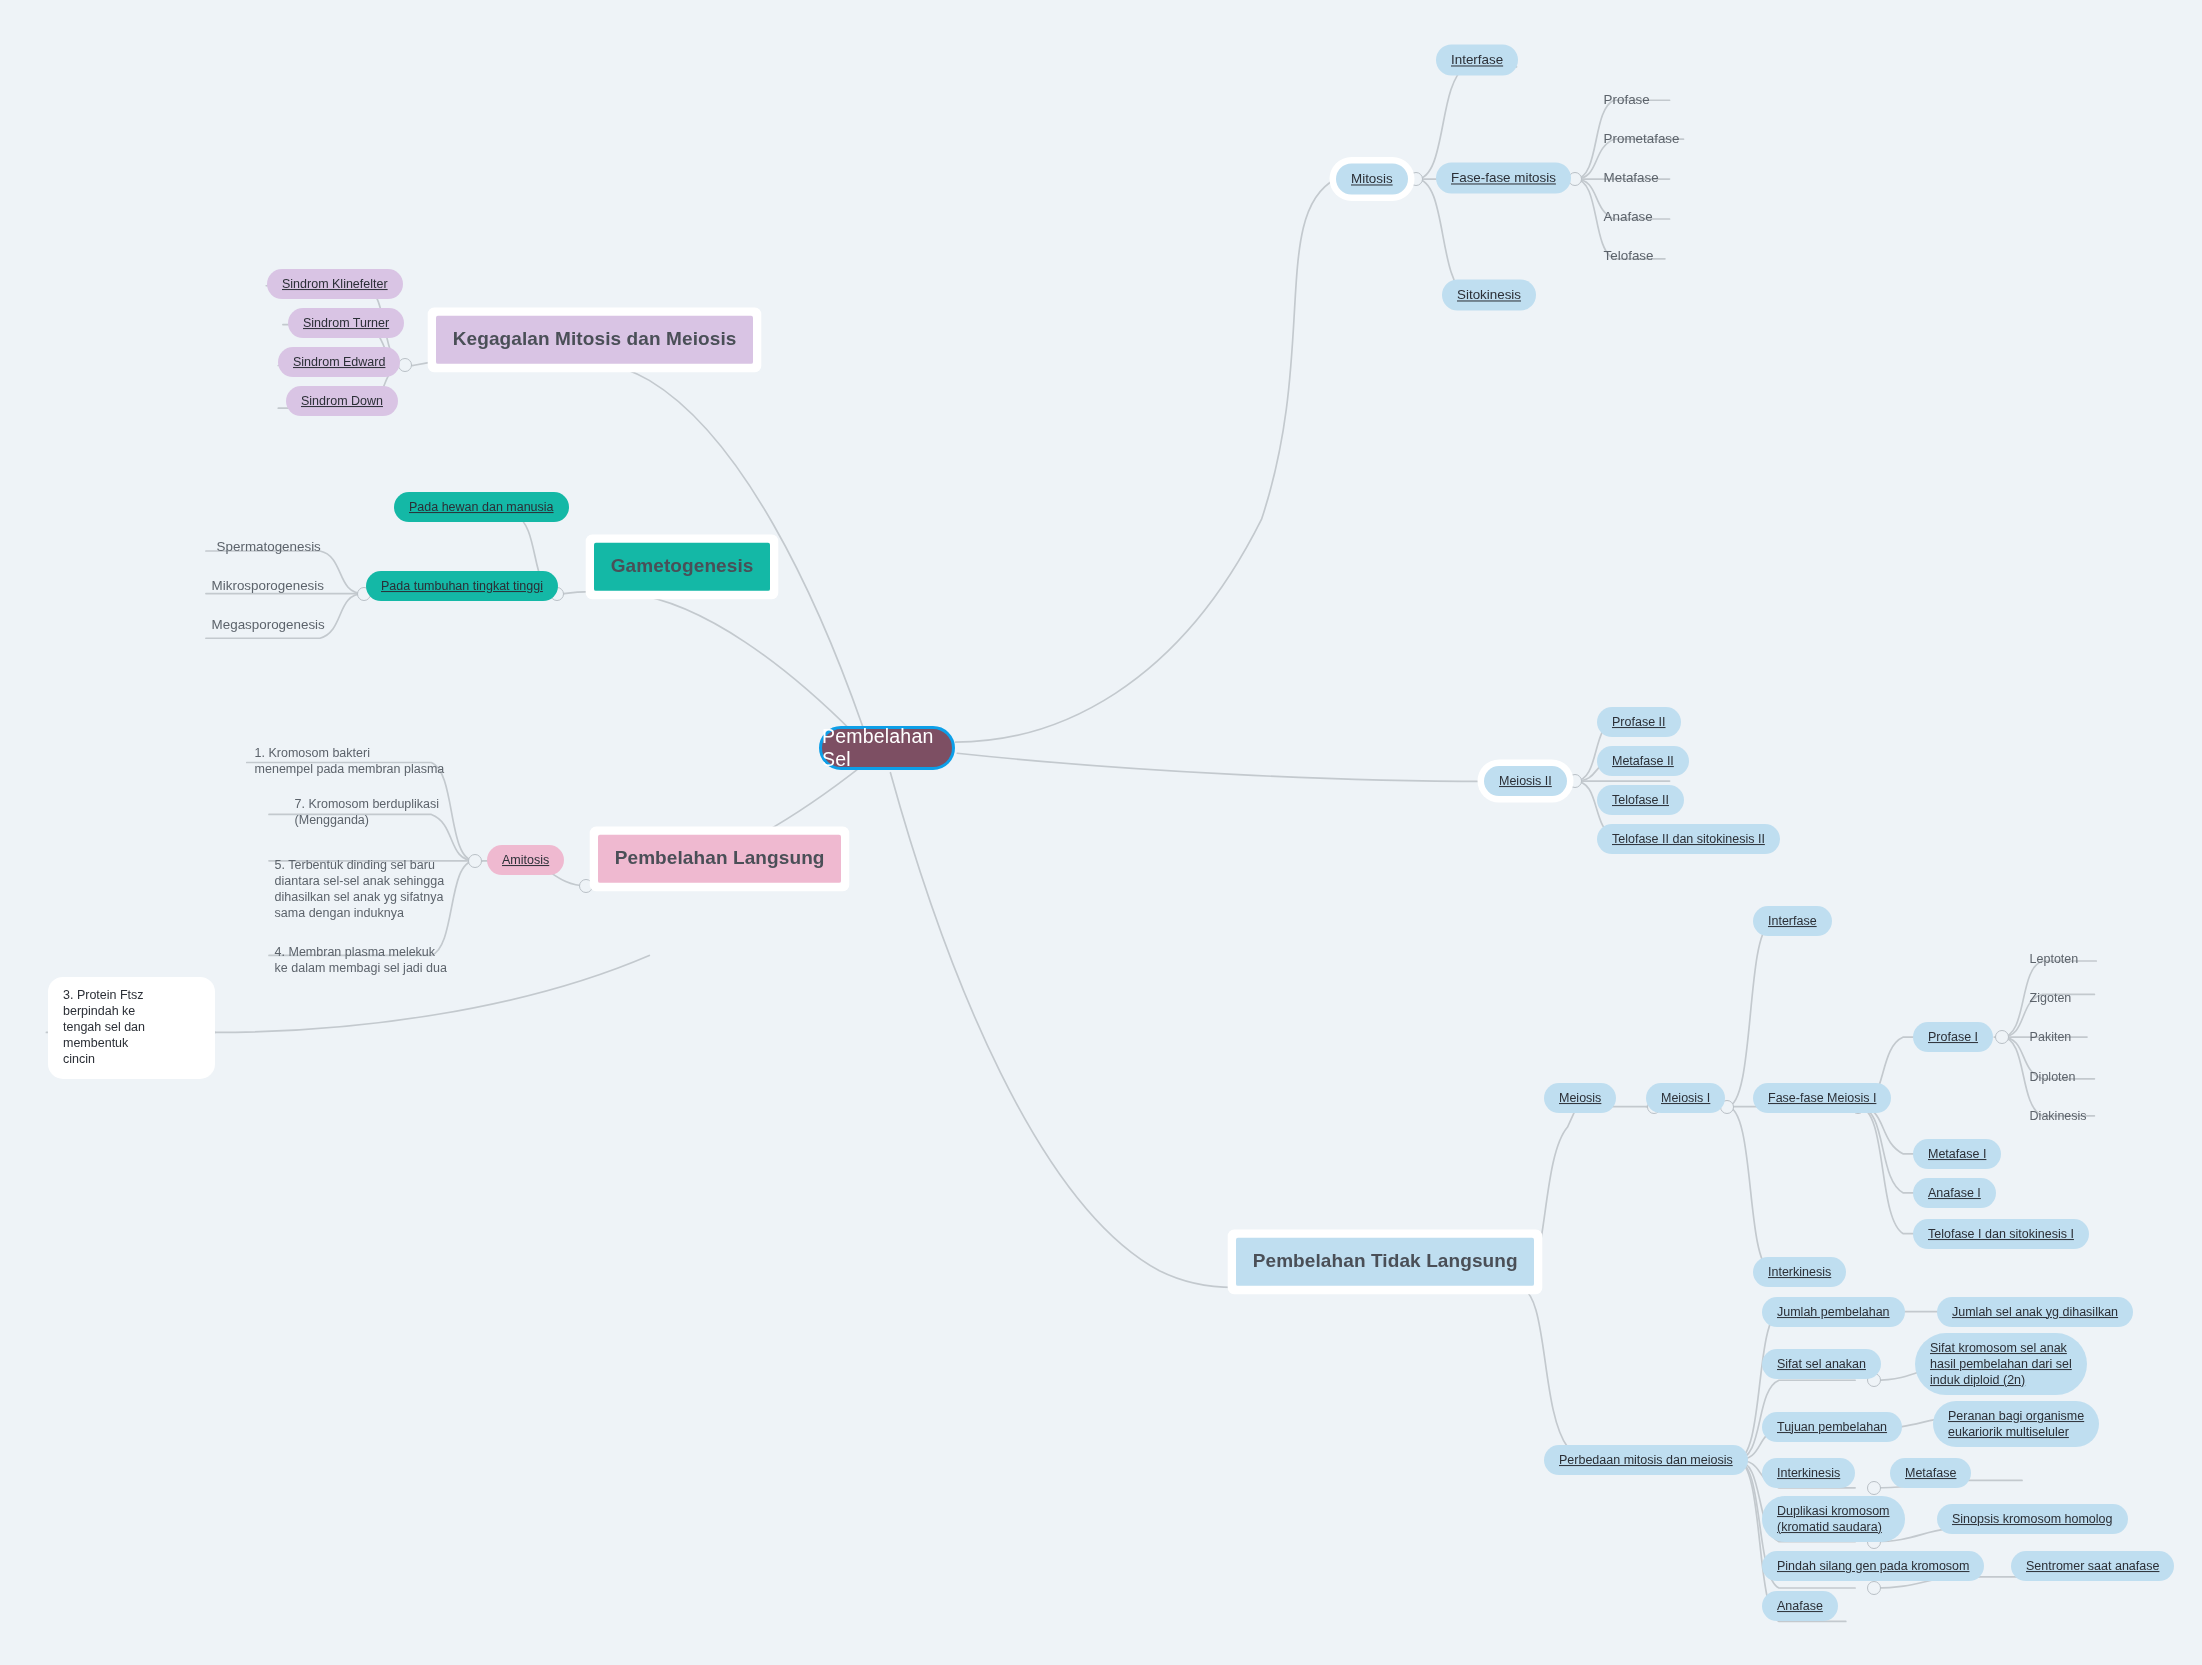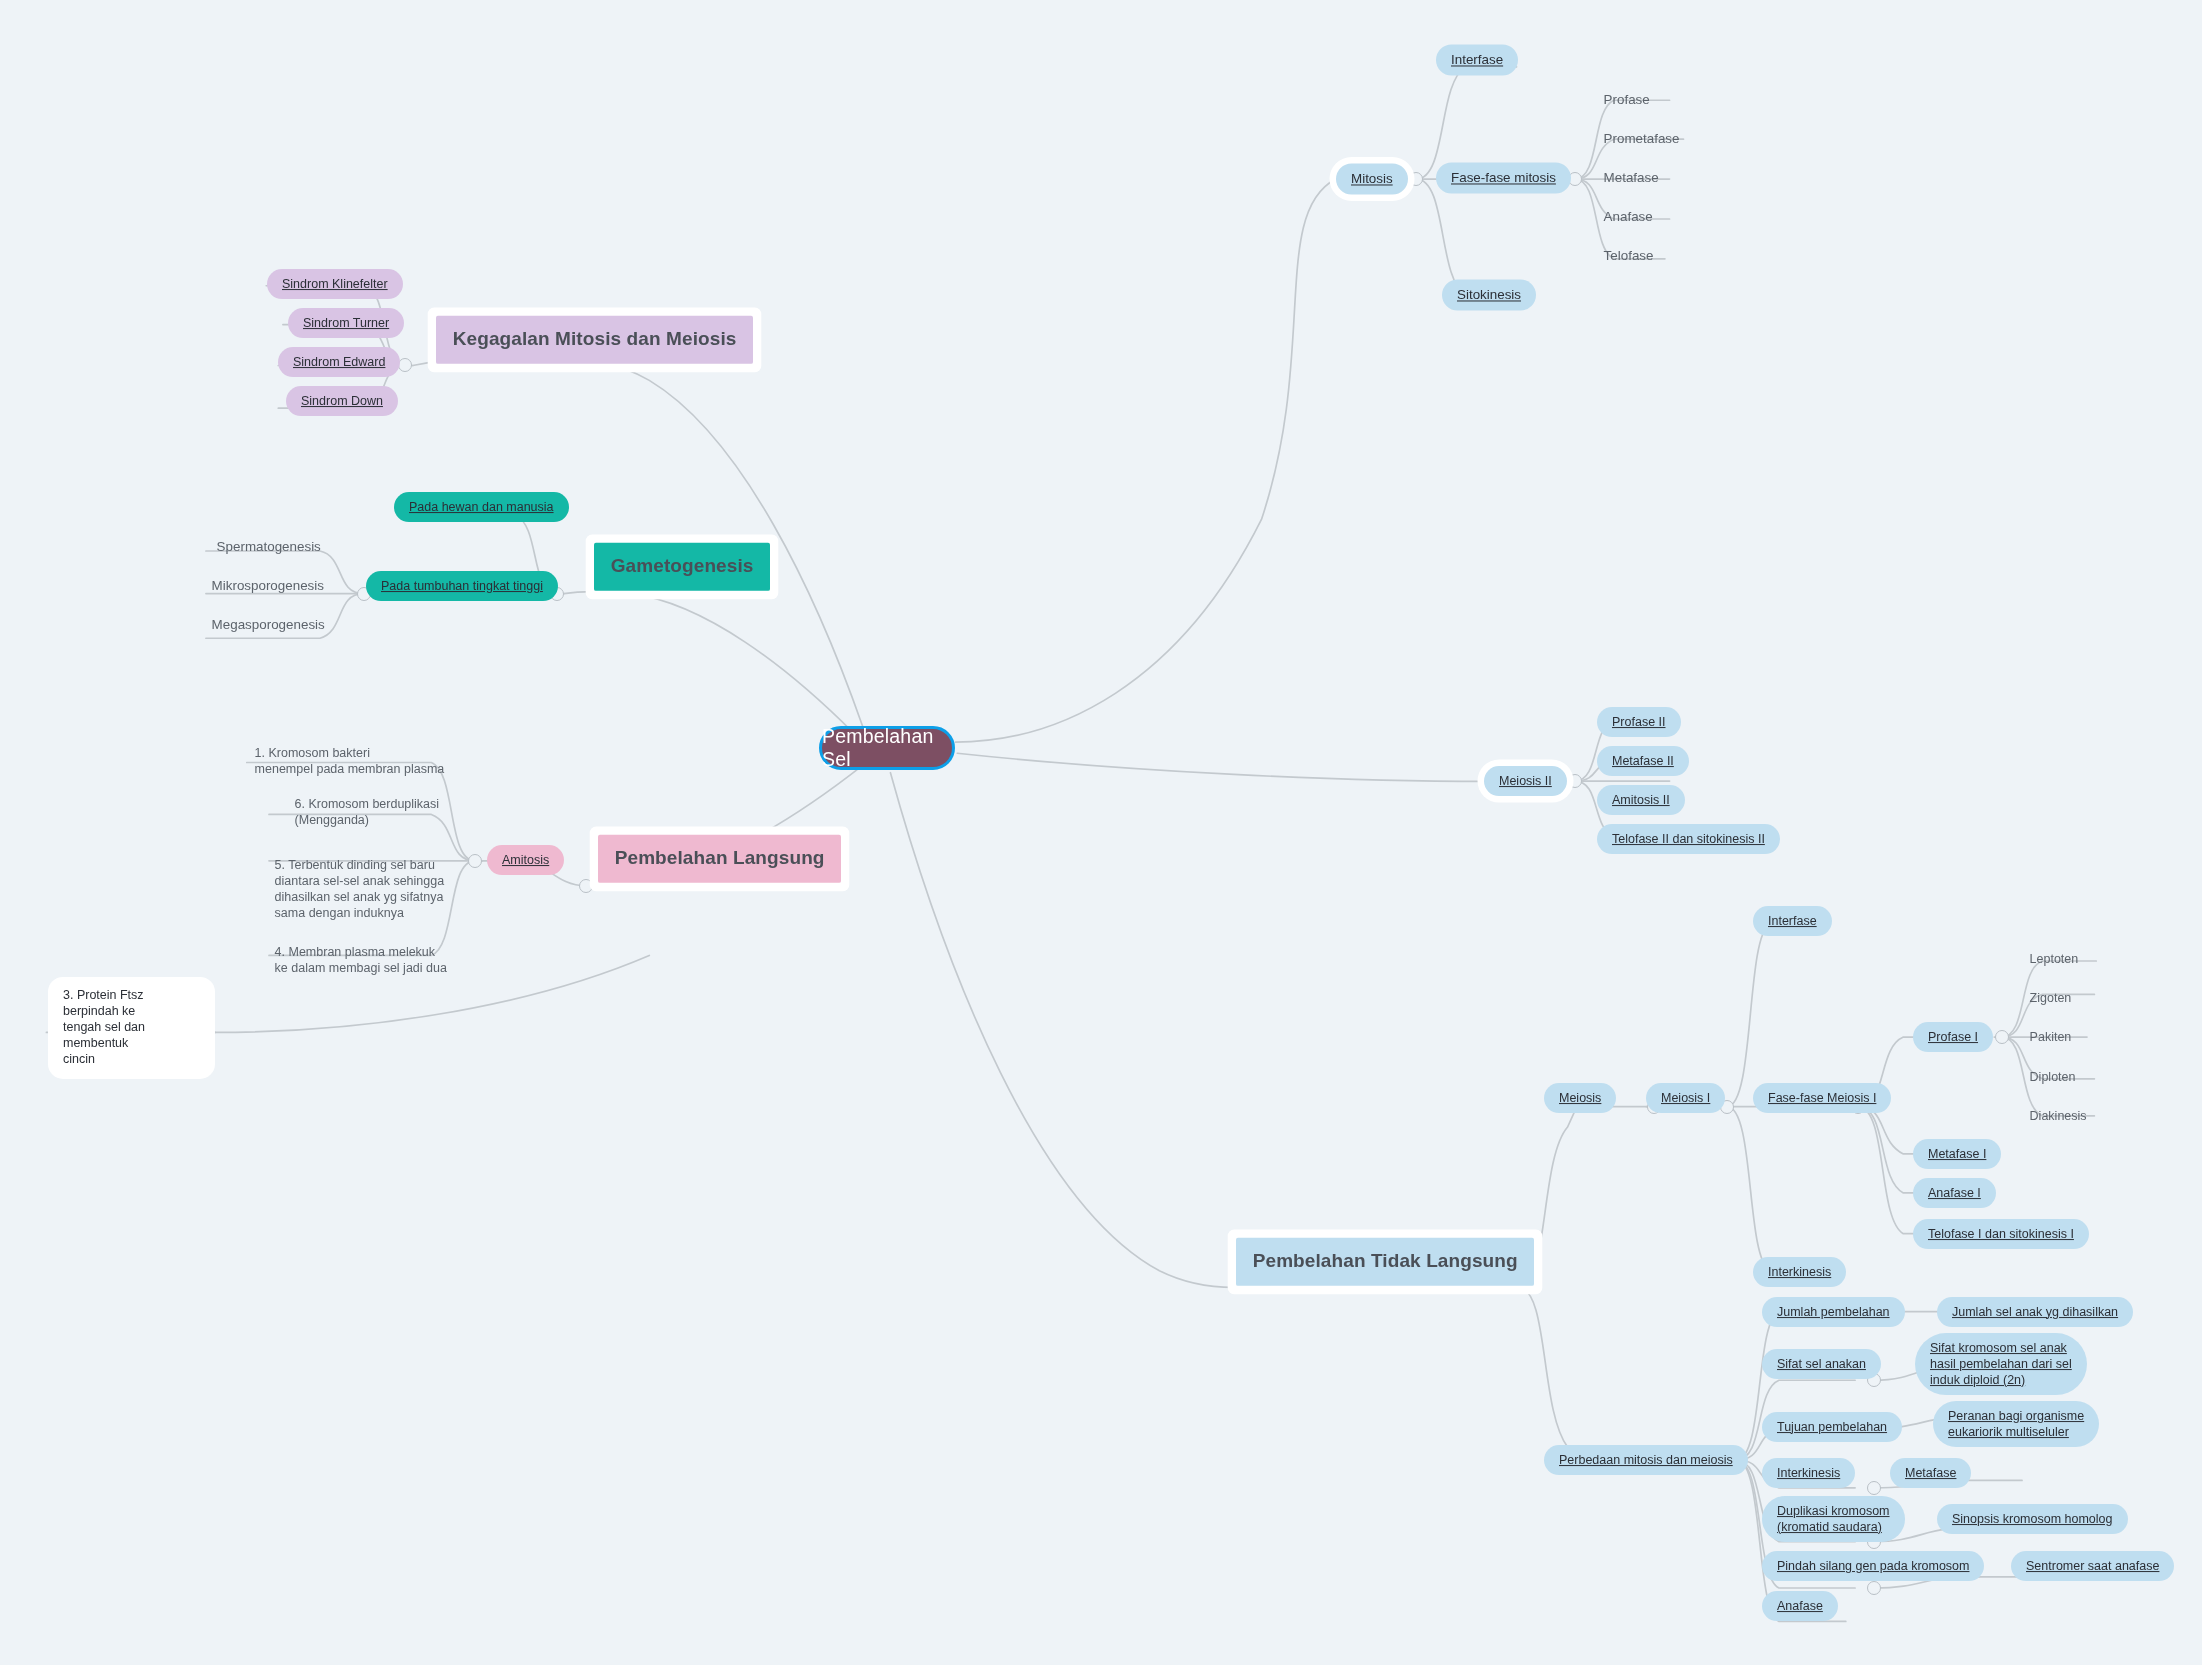--- a/index.html
+++ b/index.html
@@ -230,37 +230,37 @@
   <div class="node pill tan fs13" style="left:394px;top:507px">Pada hewan dan manusia</div>
   <div class="node pill tan fs13" style="left:366px;top:586px">Pada tumbuhan tingkat tinggi</div>
   <div class="node plain fs14" style="left:211px;top:546px">Spermatogenesis</div>
   <div class="node plain fs14" style="left:206px;top:585px">Mikrosporogenesis</div>
   <div class="node plain fs14" style="left:206px;top:624px">Megasporogenesis</div>
 
   <div class="node topic pink fs20" style="left:598px;top:859px">Pembelahan Langsung</div>
   <div class="node pill pink fs13" style="left:487px;top:860px">Amitosis</div>
   <div class="node plain fs13" style="left:249px;top:761px">1. Kromosom bakteri
 menempel pada membran plasma</div>
-  <div class="node plain fs13" style="left:289px;top:812px">6. Kromosom berduplikasi
+  <div class="node plain fs13" style="left:289px;top:812px">7. Kromosom berduplikasi
 (Mengganda)</div>
   <div class="node plain fs13" style="left:269px;top:889px">5. Terbentuk dinding sel baru
 diantara sel-sel anak sehingga
 dihasilkan sel anak yg sifatnya
 sama dengan induknya</div>
   <div class="node plain fs13" style="left:269px;top:960px">4. Membran plasma melekuk
 ke dalam membagi sel jadi dua</div>
 
   <div class="node white-note fs13" style="left:48px;top:1028px;width:167px">3. Protein Ftsz berpindah ke
 tengah sel dan membentuk
 cincin</div>
 
   <div class="node pill blue halo fs13" style="left:1484px;top:781px">Meiosis II</div>
   <div class="node pill blue fs13" style="left:1597px;top:722px">Profase II</div>
   <div class="node pill blue fs13" style="left:1597px;top:761px">Metafase II</div>
-  <div class="node pill blue fs13" style="left:1597px;top:800px">Amitosis II</div>
+  <div class="node pill blue fs13" style="left:1597px;top:800px">Telofase II</div>
   <div class="node pill blue fs13" style="left:1597px;top:839px">Telofase II dan sitokinesis II</div>
 
   <div class="node topic blue fs20" style="left:1236px;top:1262px">Pembelahan Tidak Langsung</div>
 
   <div class="node pill blue fs13" style="left:1544px;top:1098px">Meiosis</div>
   <div class="node pill blue fs13" style="left:1646px;top:1098px">Meiosis I</div>
 
   <div class="node pill blue fs13" style="left:1753px;top:921px">Interfase</div>
   <div class="node pill blue fs13" style="left:1753px;top:1098px">Fase-fase Meiosis I</div>
   <div class="node pill blue fs13" style="left:1753px;top:1272px">Interkinesis</div>

